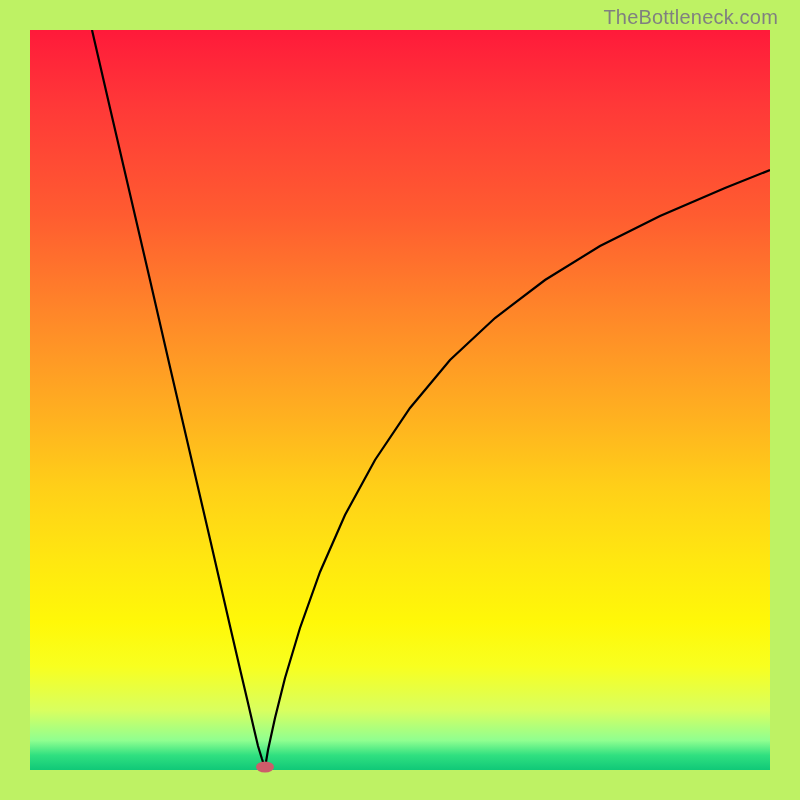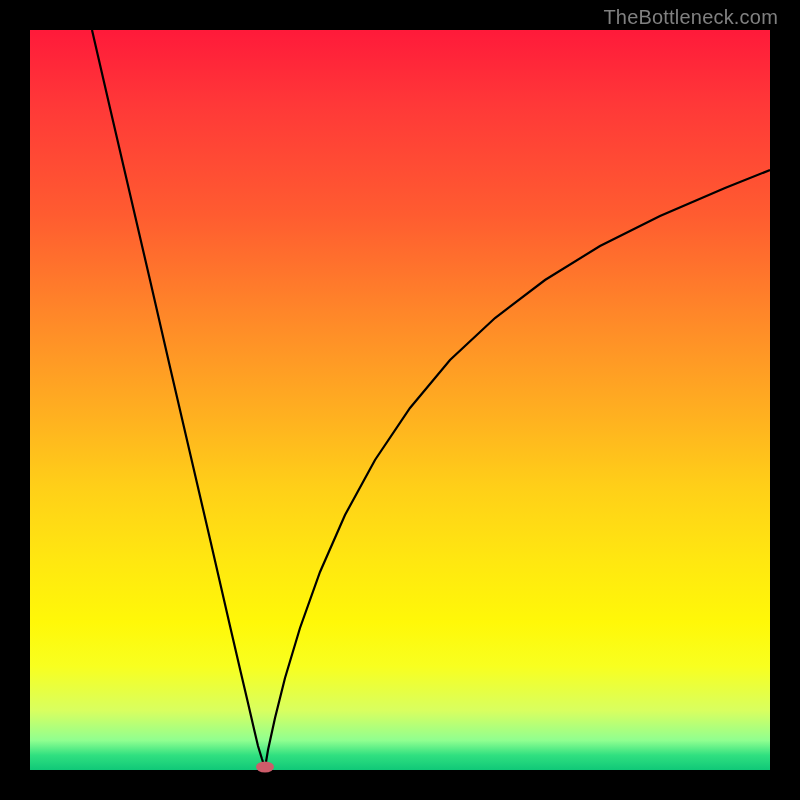--- a/index.html
+++ b/index.html
@@ -7,21 +7,21 @@
     padding: 0;
     width: 800px;
     height: 800px;
     overflow: hidden;
     font-family: Arial, sans-serif;
   }
   .chart-container {
     position: relative;
     width: 800px;
     height: 800px;
-    background: #000000;
+    background: #bef264;
     text-align: right;
   }
   .plot-area {
     position: absolute;
     left: 30px;
     top: 30px;
     width: 740px;
     height: 740px;
     background: linear-gradient(to bottom,
       #ff1a3a 0%,

